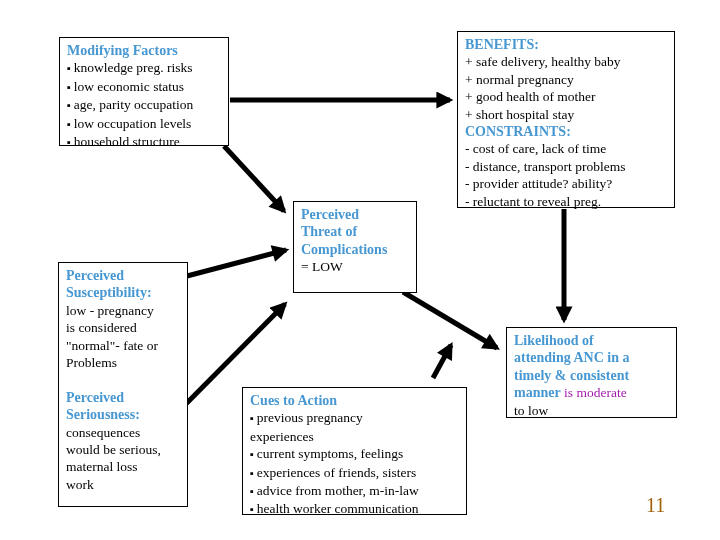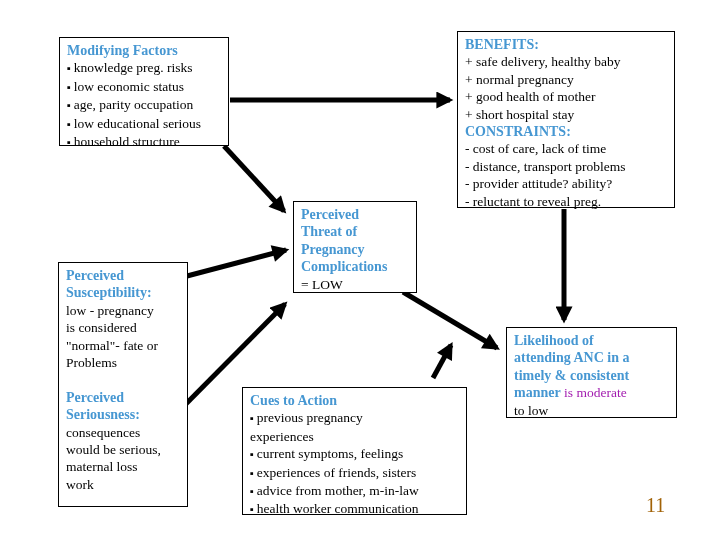--- a/index.html
+++ b/index.html
@@ -61,41 +61,40 @@
     <line x1="403" y1="292" x2="497" y2="348" stroke="#000" stroke-width="5" marker-end="url(#ah)"></line>
     <line x1="433" y1="378" x2="451" y2="345" stroke="#000" stroke-width="5" marker-end="url(#ah)"></line>
     <line x1="564" y1="209" x2="564" y2="320" stroke="#000" stroke-width="5" marker-end="url(#ah)"></line>
   </svg>
 
   <div class="box" style="left:59px;top:37px;width:170px;height:109px;">
       <div class="line heading"><span>Modifying Factors</span></div>
       <div class="line bullet"><span>knowledge preg. risks</span></div>
       <div class="line bullet"><span>low economic status</span></div>
       <div class="line bullet"><span>age, parity occupation</span></div>
-      <div class="line bullet"><span>low educational serious</span></div>
+      <div class="line bullet"><span>low occupation levels</span></div>
       <div class="line bullet"><span>household structure</span></div>
     </div>
 
   <div class="box" style="left:457px;top:31px;width:218px;height:177px;">
       <div class="line heading"><span>BENEFITS:</span></div>
       <div class="line body"><span>+ safe delivery, healthy baby</span></div>
       <div class="line body"><span>+ normal pregnancy</span></div>
       <div class="line body"><span>+ good health of mother</span></div>
       <div class="line body"><span>+ short hospital stay</span></div>
       <div class="line heading"><span>CONSTRAINTS:</span></div>
       <div class="line body"><span>- cost of care, lack of time</span></div>
       <div class="line body"><span>- distance, transport problems</span></div>
       <div class="line body"><span>- provider attitude? ability?</span></div>
       <div class="line body"><span>- reluctant to reveal preg.</span></div>
     </div>
 
   <div class="box" style="left:293px;top:201px;width:124px;height:92px;">
       <div class="line heading"><span>Perceived</span></div>
       <div class="line heading"><span>Threat of</span></div>
-      <div class="line heading"><span>Pregnancy</span></div>
       <div class="line heading"><span>Complications</span></div>
       <div class="line body"><span>= LOW</span></div>
     </div>
 
   <div class="box" style="left:58px;top:262px;width:130px;height:245px;">
       <div class="line heading"><span>Perceived</span></div>
       <div class="line heading"><span>Susceptibility:</span></div>
       <div class="line body"><span>low - pregnancy</span></div>
       <div class="line body"><span>is considered</span></div>
       <div class="line body"><span>"normal"- fate or</span></div>

